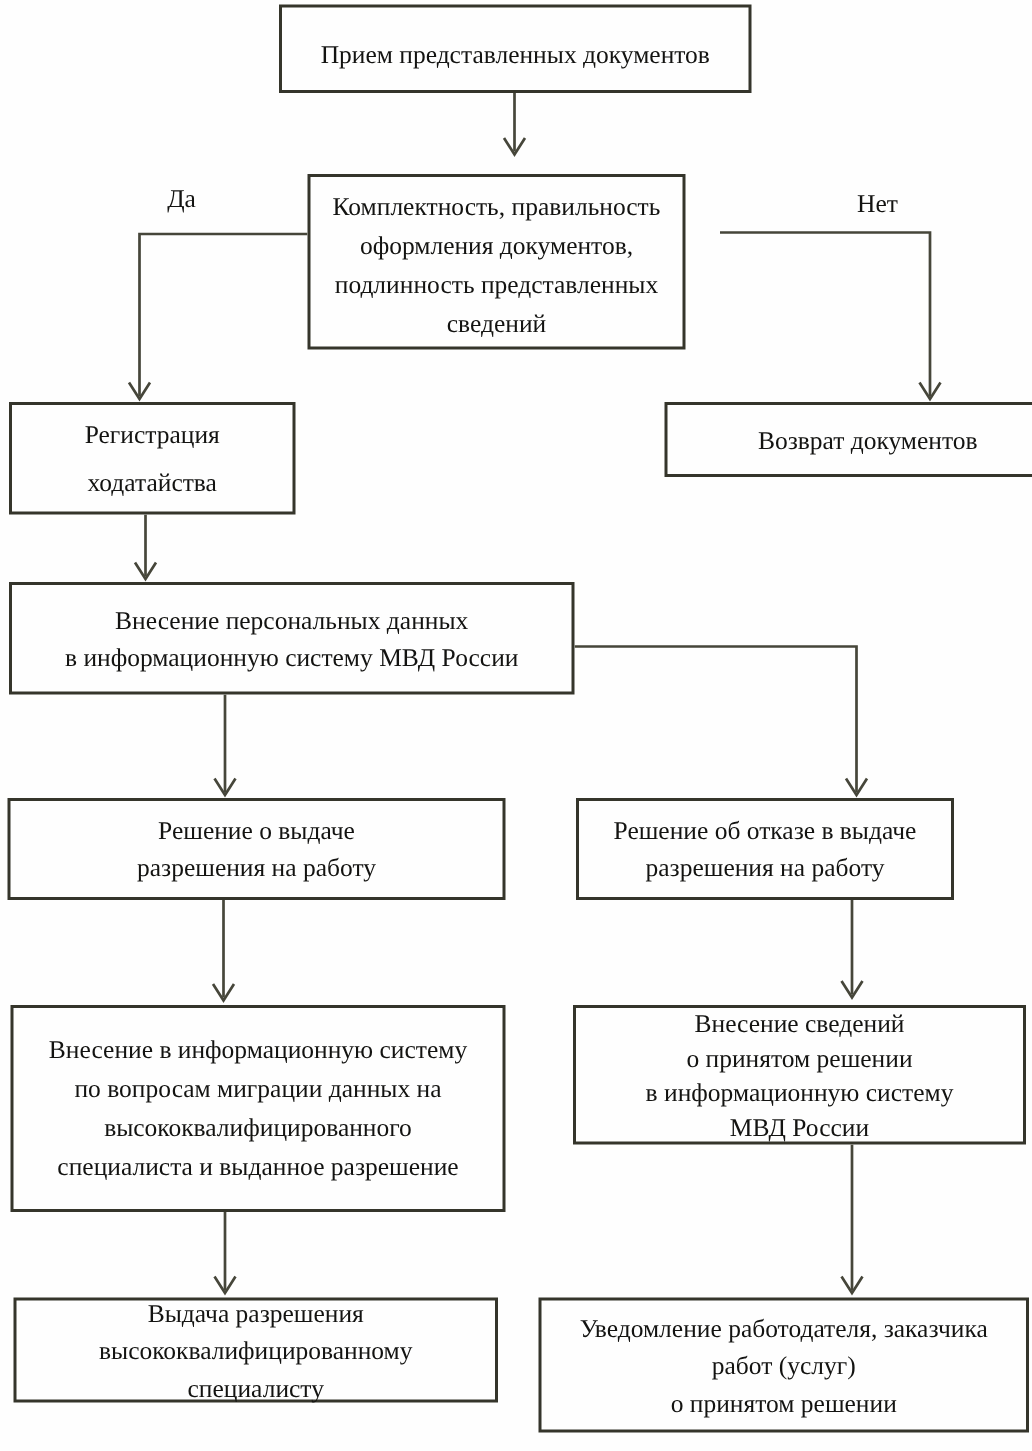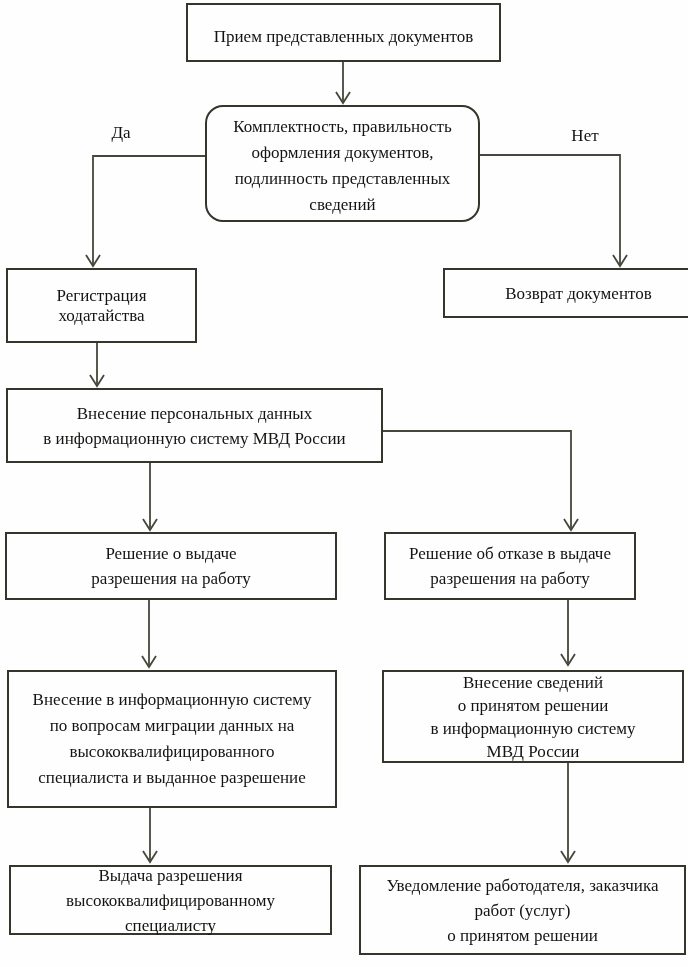--- a/index.html
+++ b/index.html
@@ -46,22 +46,22 @@
   .node.pad-top9 { padding-top: 9px; }
   .node.pad-top6 { padding-top: 6px; }
   .branch-label {
     position: absolute;
     font-size: 17px;
     line-height: 22px;
     text-align: center;
   }
   
   .n-receive      { left: 186px; top: 3px;   width: 315px; height: 59px; }
-  .n-check        { left: 205px; top: 105px; width: 275px; height: 117px; border-radius: 18px; }
-  .n-registration { left: 6px;   top: 268px; width: 191px; height: 75px; line-height: 20px; }
+  .n-check        { left: 205px; top: 116px; width: 252px; height: 117px; }
+  .n-registration { left: 6px;   top: 268px; width: 191px; height: 75px; line-height: 32px; }
   .n-return       { left: 443px; top: 268px; width: 271px; height: 50px; }
   .n-personal     { left: 6px;   top: 388px; width: 377px; height: 75px; }
   .n-grant        { left: 5px;   top: 532px; width: 332px; height: 68px; }
   .n-deny         { left: 384px; top: 532px; width: 252px; height: 68px; }
   .n-migration    { left: 7px;   top: 670px; width: 330px; height: 138px; }
   .n-decisioninfo { left: 382px; top: 670px; width: 302px; height: 93px; }
   .n-issue        { left: 9px;   top: 865px; width: 323px; height: 70px; }
   .n-notify       { left: 359px; top: 865px; width: 327px; height: 90px; }
   .l-yes { left: 101px; top: 122px; width: 40px; }
   .l-no  { left: 563px; top: 125px; width: 44px; }

